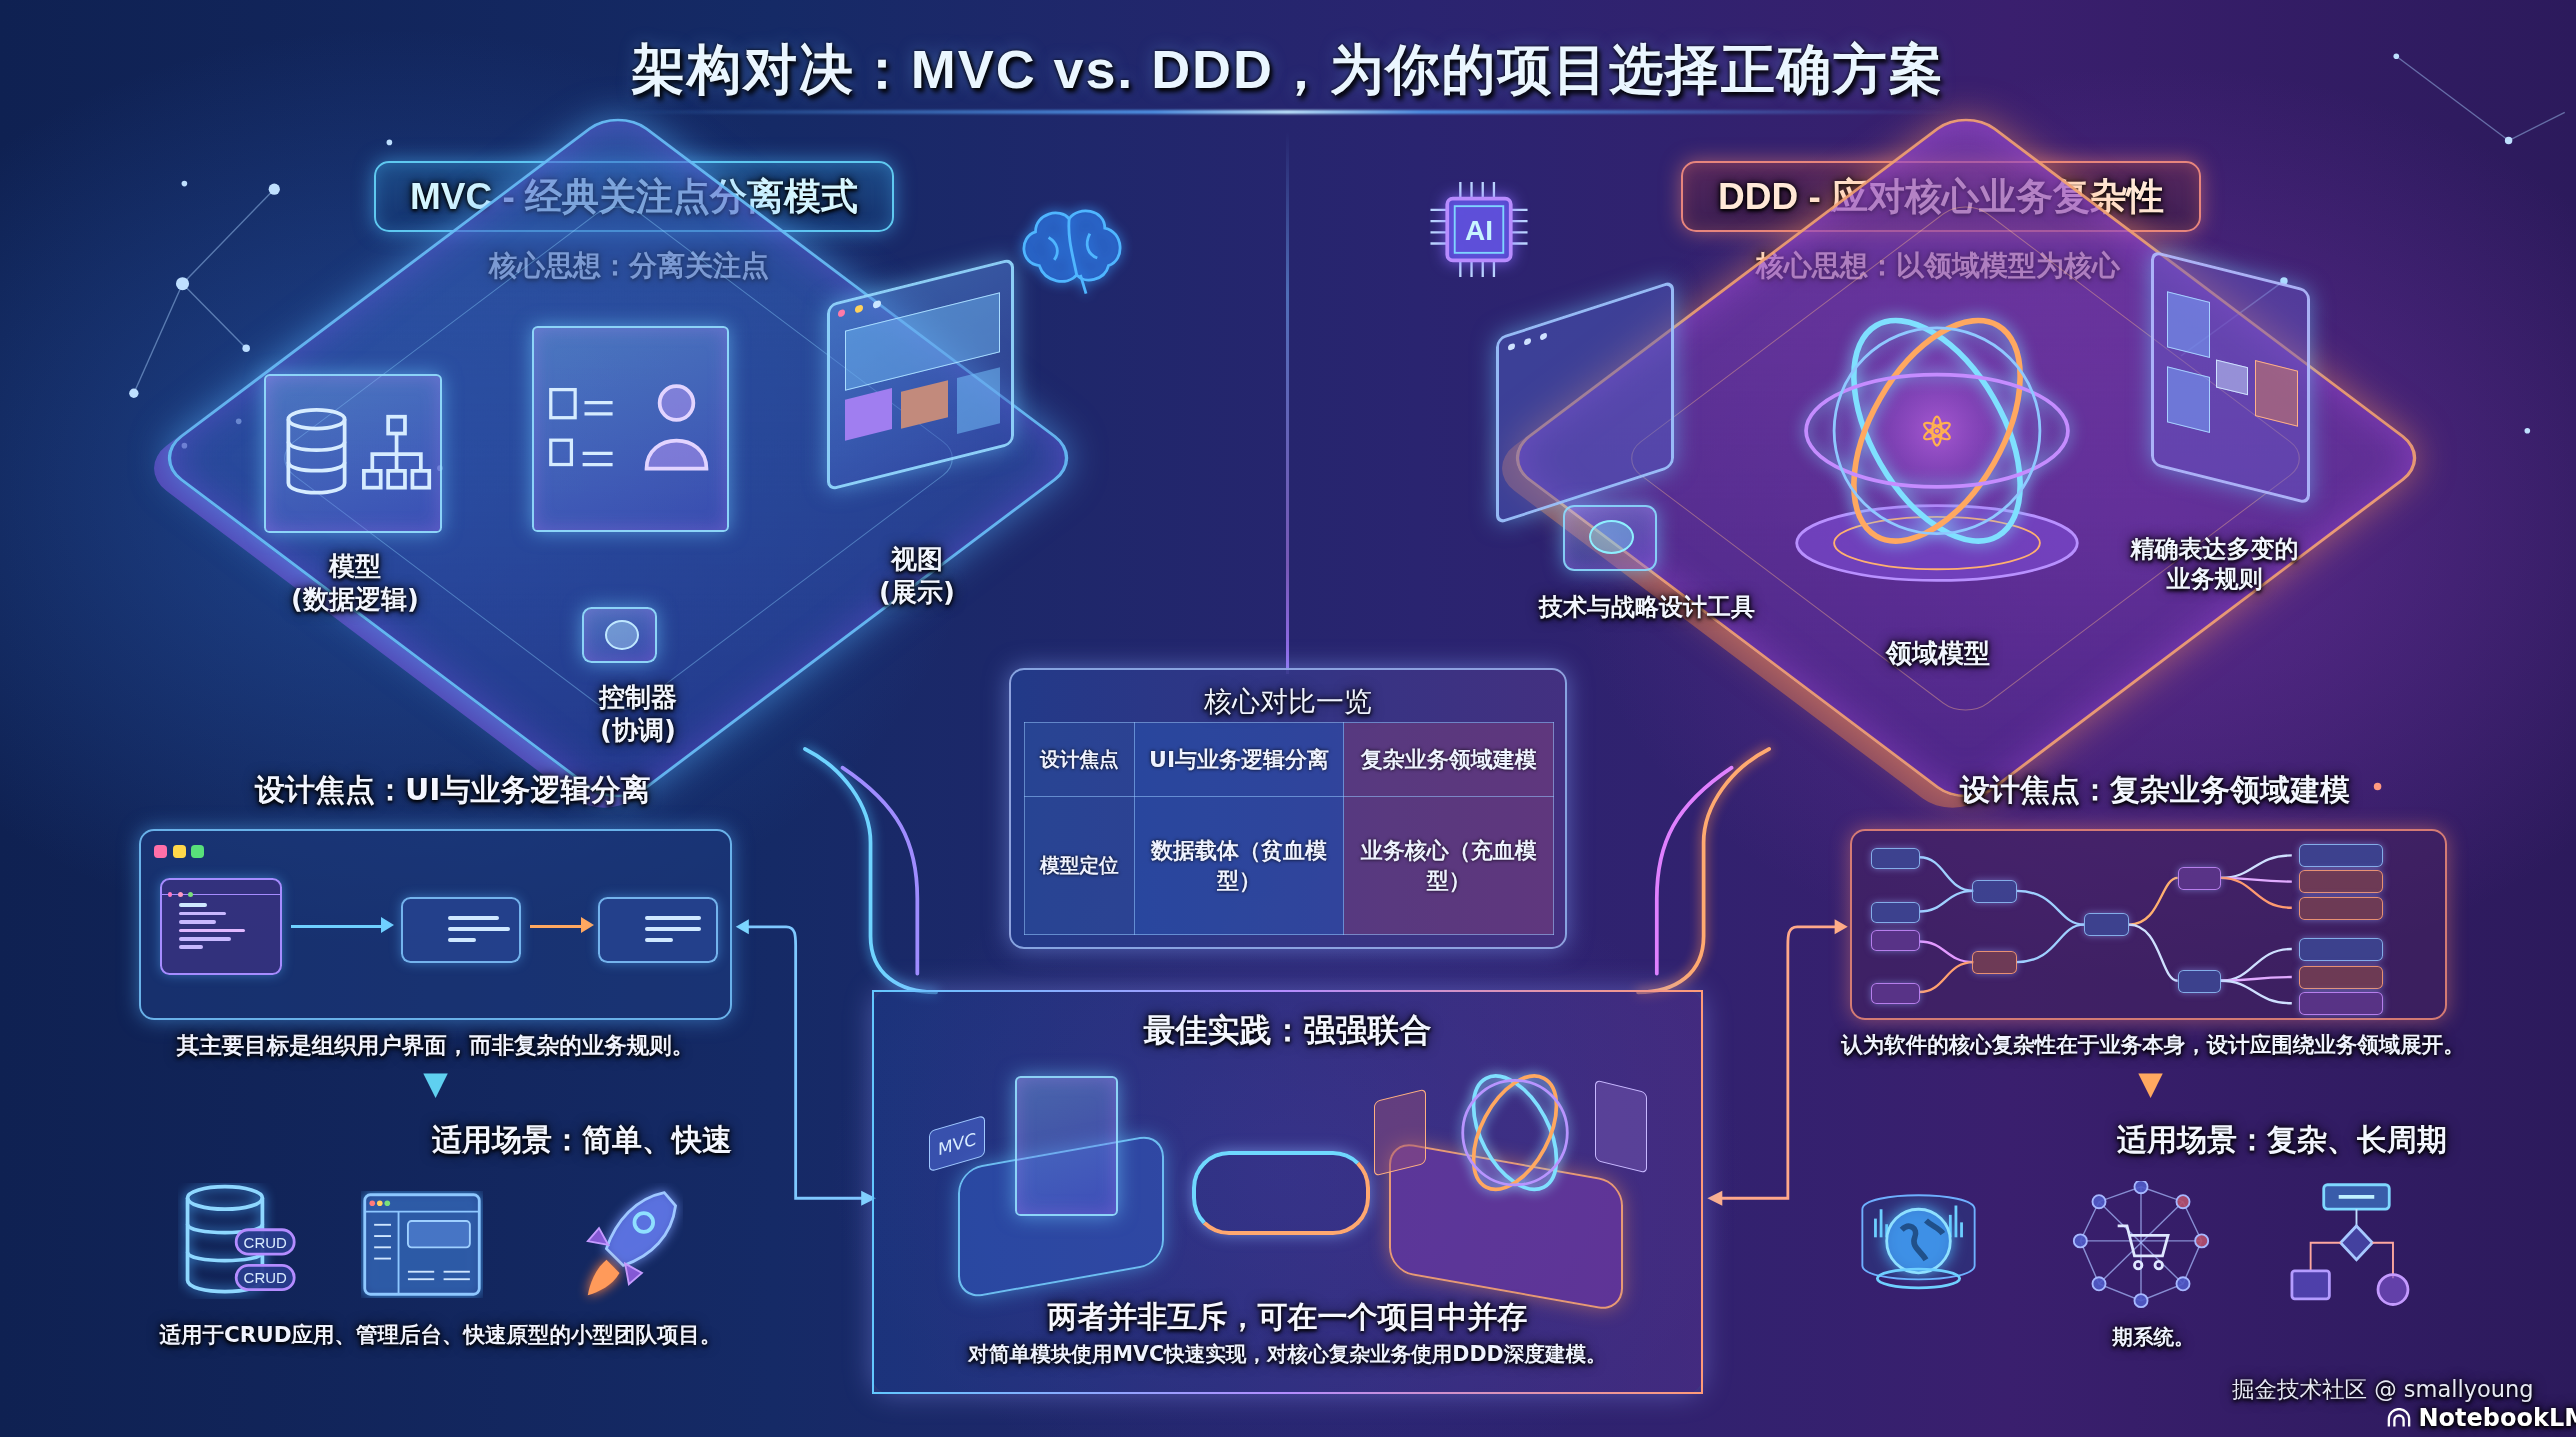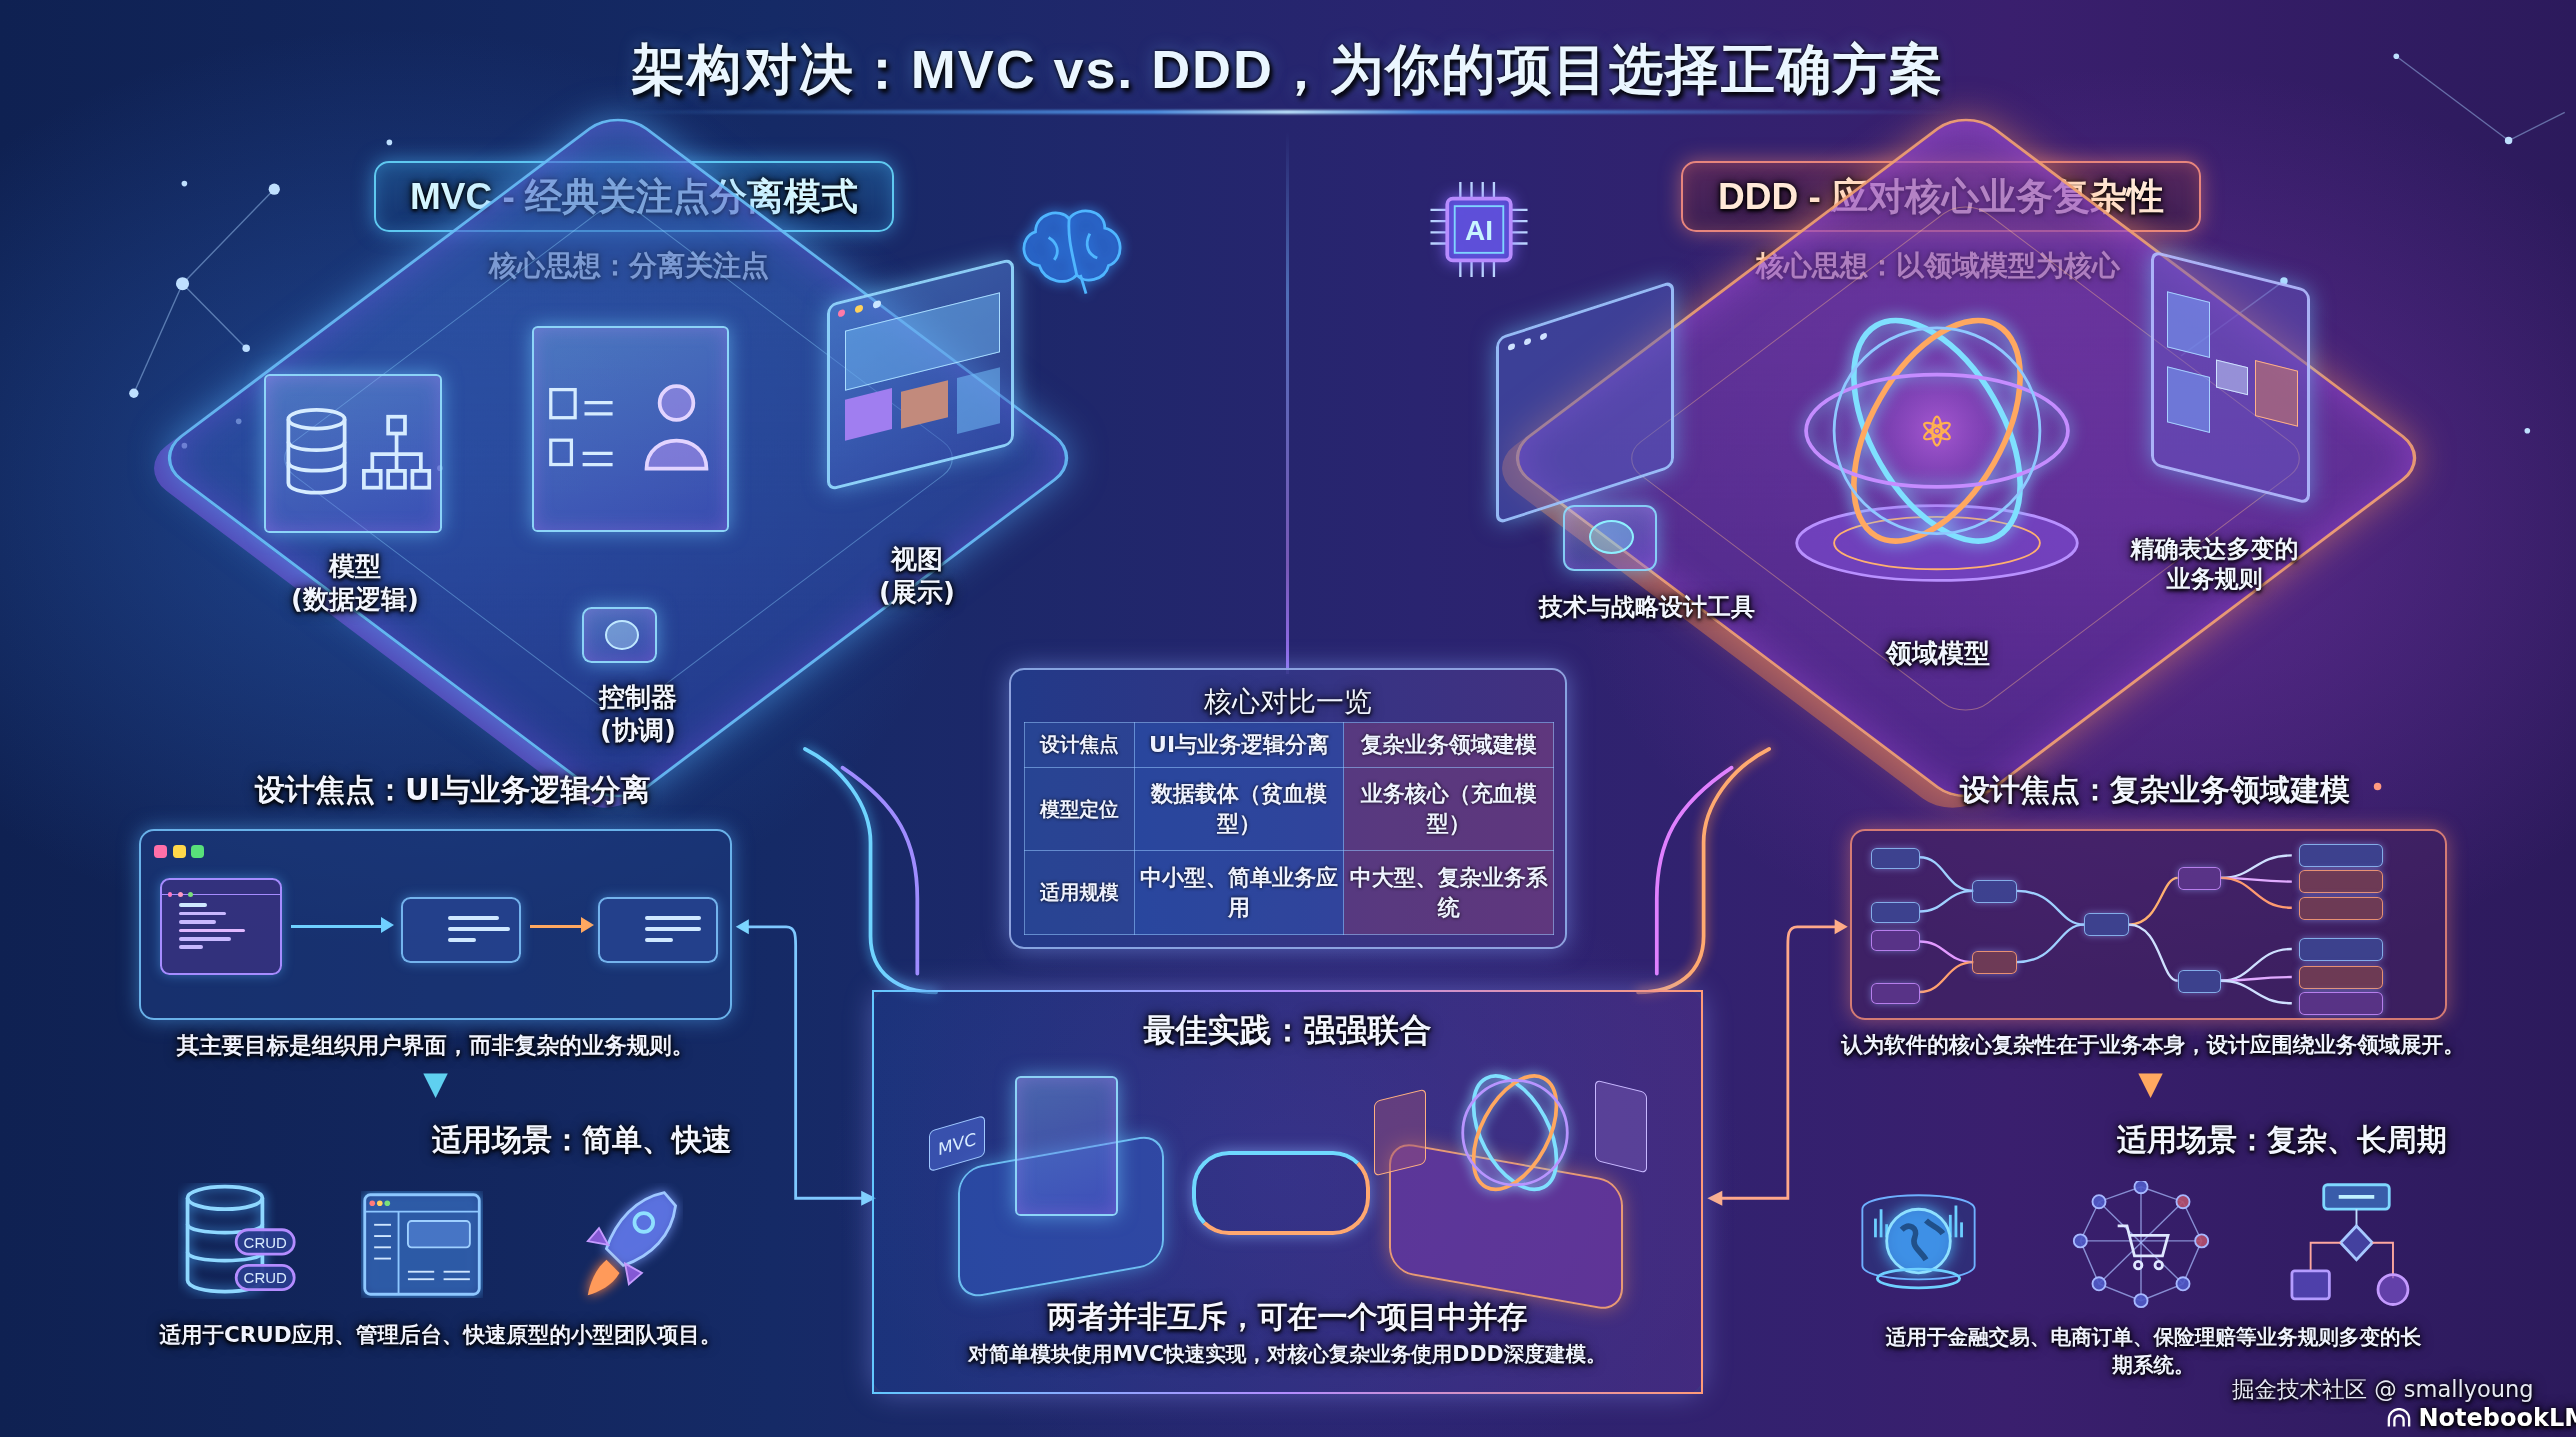--- a/index.html
+++ b/index.html
@@ -377,25 +377,20 @@
     <tbody>
     <tr>
       <td class="c0">设计焦点</td>
       <td class="c1">UI与业务逻辑分离</td>
       <td class="c2">复杂业务领域建模</td>
     </tr>
     <tr>
       <td class="c0">模型定位</td>
       <td class="c1">数据载体（贫血模型）</td>
       <td class="c2">业务核心（充血模型）</td>
-    </tr>
-    <tr>
-      <td class="c0">适用规模</td>
-      <td class="c1">中小型、简单业务应用</td>
-      <td class="c2">中大型、复杂业务系统</td>
     </tr>
   </tbody>
     </table>
 </div>
 
 <div class="abs flow-mvc">
   <div style="position:absolute;left:13px;top:13px;">
     <span class="dot" style="background:#ff6fa8"></span><span class="dot" style="background:#ffd84a"></span><span class="dot" style="background:#58e07a"></span>
   </div>
   <div class="mini-card" style="position:absolute;left:19px;top:47px;width:122px;height:97px;border-color:#a68cff;background:rgba(60,50,130,0.75)">
@@ -549,21 +544,20 @@
 <svg class="abs icon-svg" style="left:2288px;top:1181px" width="122" height="131" viewBox="0 0 130 140">
   <rect x="38" y="4" width="70" height="26" rx="4" fill="rgba(60,120,200,0.7)" stroke="#7fd8ff" stroke-width="3"></rect>
   <line x1="54" y1="17" x2="92" y2="17" stroke="#bff0ff" stroke-width="4"></line>
   <line x1="73" y1="30" x2="73" y2="48" stroke="#bfe0ff" stroke-width="2"></line>
   <polygon points="73,48 90,66 73,84 56,66" fill="rgba(80,90,200,0.6)" stroke="#a7c8ff" stroke-width="3"></polygon>
   <path d="M56 66 H24 V96 M90 66 H112 V104" fill="none" stroke="#ffa8a0" stroke-width="2"></path>
   <rect x="4" y="96" width="40" height="30" rx="3" fill="rgba(90,80,200,0.7)" stroke="#b49cff" stroke-width="3"></rect>
   <circle cx="112" cy="116" r="16" fill="rgba(120,80,200,0.7)" stroke="#c49aff" stroke-width="3"></circle>
 </svg>
 <div class="abs desc txt-shadow" style="left:1835px;top:1324px;width:637px;font-size:20.6px;line-height:1.35">
-  <div>适用于金融交易、电商订单、保险理赔等业务规则多变的长</div>
   <div>期系统。</div>
 </div>
 
 <div class="abs best">
   <div class="best-title txt-shadow" style="position:absolute;left:0;right:0;top:17px;text-align:center">最佳实践：强强联合</div>
 
   <div style="position:absolute;left:47px;top:75px;width:281px;height:225px">
     <div style="position:absolute;left:37px;top:84px;width:206px;height:131px;border:2.8px solid rgba(120,210,255,0.85);border-radius:24px;background:rgba(50,90,190,0.55);box-shadow:0 0 19px rgba(90,190,255,0.5);transform:skewY(-10deg)"></div>
     <div class="cube" style="position:absolute;left:94px;top:9.4px;width:103px;height:140px"></div>
     <div style="position:absolute;left:7.5px;top:56px;width:56px;height:41px;border:1.9px solid #9fc8ff;border-radius:5.6px;background:rgba(80,110,220,0.5);transform:skewY(-16deg);display:flex;align-items:center;justify-content:center;font-size:17px;color:#d8ecff">MVC</div>

